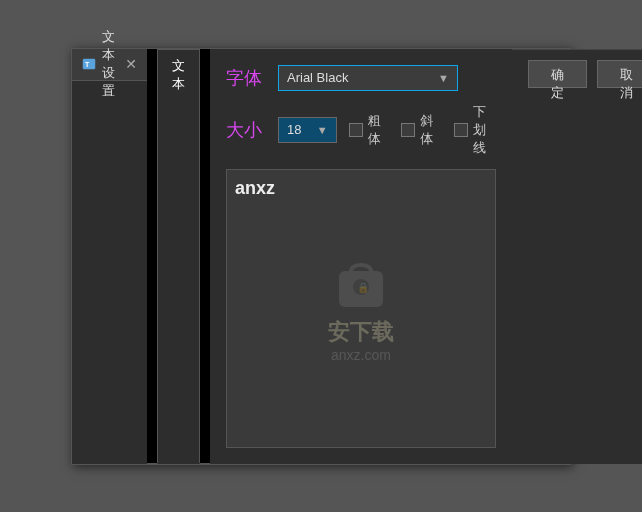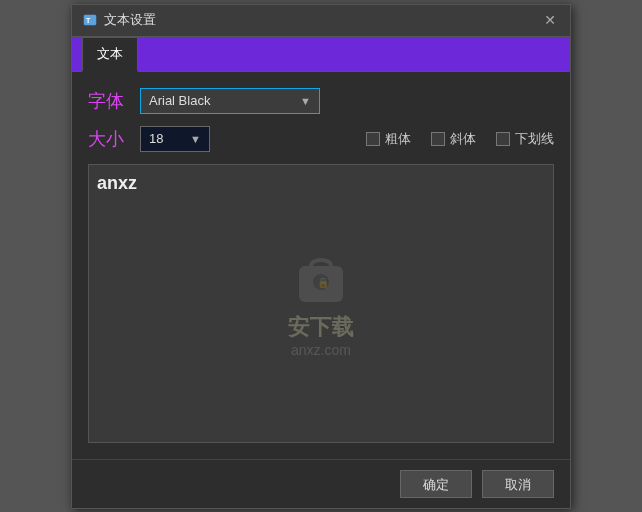--- a/index.html
+++ b/index.html
@@ -18,21 +18,21 @@
       height: 512px;
       overflow: hidden;
     }
 
     .dialog {
       width: 500px;
       background: #2d2d2d;
       border: 1px solid #555;
       box-shadow: 2px 2px 10px rgba(0,0,0,0.6);
       display: flex;
-      flex-direction: column;
+      flex-direction: row;
     }
 
     .title-bar {
       background: #3c3c3c;
       display: flex;
       align-items: center;
       justify-content: space-between;
       padding: 6px 10px;
       border-bottom: 1px solid #555;
       height: 32px;
@@ -65,21 +65,21 @@
       color: #aaa;
       cursor: pointer;
       font-size: 14px;
       display: flex;
       align-items: center;
       justify-content: center;
     }
 
     .tabs-row {
       display: flex;
-      background: #6d28d9;
+      background: #000000;
       border-bottom: 1px solid #555;
       padding: 0 10px;
     }
 
     .tab {
       padding: 7px 14px;
       color: #ccc;
       font-size: 13px;
       cursor: pointer;
       border-bottom: 2px solid transparent;
@@ -130,21 +130,21 @@
 
     .dropdown-arrow {
       margin-left: auto;
       color: #aaa;
       font-size: 11px;
     }
 
     .size-dropdown {
       display: flex;
       align-items: center;
-      background: #0f172a;
+      background: #0c4a6e;
       border: 1px solid #666;
       color: #ddd;
       font-size: 13px;
       height: 26px;
       padding: 0 8px;
       width: 70px;
       cursor: pointer;
     }
 
     .checkboxes-group {

